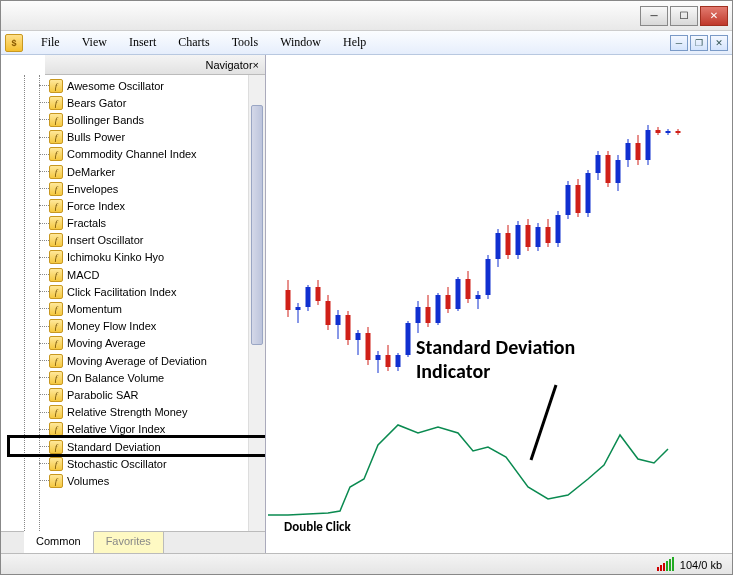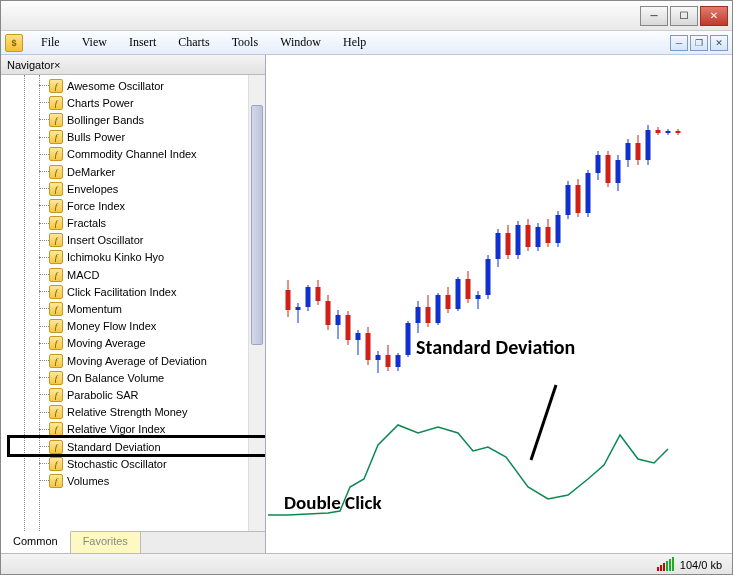--- a/index.html
+++ b/index.html
@@ -11,36 +11,36 @@
 
 .menubar { height: 24px; background: linear-gradient(#fbfdff,#e6eefc); display: flex; align-items: center; padding-left: 4px; gap: 2px; border-bottom: 1px solid #b8c8e0; font-size: 12px; }
 .app-icon { width: 18px; height: 18px; background: linear-gradient(#ffe08a,#f5c030); border: 1px solid #c89820; border-radius: 2px; margin-right: 6px; display: inline-flex; align-items: center; justify-content: center; font-size: 9px; color: #8a5a00; font-weight: bold; }
 .menu-item { padding: 2px 10px; cursor: default; font-family: Liberation Serif, serif; }
 .mdi-btns { margin-left: auto; display: flex; gap: 2px; padding-right: 4px; }
 .mdi-btn { width: 18px; height: 16px; border: 1px solid #7a9ac7; background: linear-gradient(#f4f8ff,#d4e4fc); font-size: 9px; display: flex; align-items: center; justify-content: center; color: #355; }
 
 .workspace { display: flex; height: 498px; }
 
 .navigator { width: 265px; border-right: 1px solid #aab; display: flex; flex-direction: column; background: #fff; }
-.nav-header { height: 20px; background: linear-gradient(#f4f4f4,#e2e2e2); border-bottom: 1px solid #bbb; font-size: 11px; padding: 2px 6px; display: flex; justify-content: flex-start; align-items: center; }
+.nav-header { height: 20px; background: linear-gradient(#f4f4f4,#e2e2e2); border-bottom: 1px solid #bbb; font-size: 11px; padding: 2px 6px; display: flex; justify-content: flex-end; align-items: center; margin-left: 44px; }
 .nav-close { font-size: 11px; cursor: default; font-family: Arial; }
 .nav-tree { flex: 1; overflow: hidden; position: relative; }
 .tree-rail { position: absolute; left: 23px; top: 0; bottom: 0; width: 0; border-left: 1px dotted #888; }
 .tree-rail2 { position: absolute; left: 38px; top: 0; bottom: 0; width: 0; border-left: 1px dotted #888; }
 .nav-items { font-size: 11px; padding-top: 2px; }
 .nav-item { display: flex; align-items: center; height: 17.2px; padding-left: 48px; position: relative; white-space: nowrap; overflow: hidden; }
 .nav-item .tick { position: absolute; left: 38px; top: 8px; width: 10px; border-top: 1px dotted #888; }
 .ind-icon { width: 14px; height: 14px; background: linear-gradient(#ffe89a,#f5c840); border: 1px solid #c89820; border-radius: 2px; margin-right: 4px; display: flex; align-items: center; justify-content: center; font-size: 9px; font-style: italic; color: #6a4800; font-family: Georgia, serif; flex-shrink: 0; }
 .highlight-box { position: absolute; border: 3px solid #000; left: 6px; width: 290px; height: 22px; pointer-events: none; z-index: 10; }
 .nav-scrollbar { position: absolute; right: 0; top: 0; bottom: 0; width: 17px; background: #f0f0f0; border-left: 1px solid #ddd; }
 .scroll-thumb { position: absolute; left: 2px; right: 2px; top: 30px; height: 240px; background: linear-gradient(90deg,#d4d8e8,#bcc4dc); border: 1px solid #9aa6c4; border-radius: 2px; }
 
 .nav-tabs { height: 22px; display: flex; border-top: 1px solid #bbb; font-size: 11px; background: #ececec; }
 .nav-tab { padding: 3px 12px; border-right: 1px solid #bbb; background: #fef9c3; color: #888; }
-.nav-tab.active { background: #fff; color: #000; border-top: 1px solid #fff; margin-top: -1px; }
+.nav-tab.active { background: #fff; color: #000; border-top: 1px solid #fff; margin-top: -1px; margin-left: 23px; }
 
 .chart-area { flex: 1; background: #fff; position: relative; overflow: hidden; }
 
 .statusbar { height: 22px; border-top: 1px solid #bbb; background: linear-gradient(#f4f4f4,#e4e4e4); font-size: 11px; display: flex; align-items: center; }
 .status-spacer { flex: 1; }
 .conn-bars { display: flex; gap: 1px; align-items: flex-end; margin-right: 6px; padding-bottom: 2px; }
 .conn-bars span { width: 2px; }
 .status-text { padding-right: 10px; }
 .ann { position: absolute; font-family: Calibri, Arial; font-weight: bold; font-size: 20px; color: #000; }
 </style>
@@ -81,21 +81,21 @@
       <div class="tree-rail2"></div>
       <div class="nav-items" id="nav-items">
           <div class="nav-item">
             <span class="tick"></span>
             <span class="ind-icon">f</span>
             <span>Awesome Oscillator</span>
           </div>
           <div class="nav-item">
             <span class="tick"></span>
             <span class="ind-icon">f</span>
-            <span>Charts Power</span>
+            <span>Bears Gator</span>
           </div>
           <div class="nav-item">
             <span class="tick"></span>
             <span class="ind-icon">f</span>
             <span>Bollinger Bands</span>
           </div>
           <div class="nav-item">
             <span class="tick"></span>
             <span class="ind-icon">f</span>
             <span>Bulls Power</span>
@@ -291,21 +291,22 @@
         <line x1="392" y1="72" x2="392" y2="80" stroke="#d02018" stroke-width="1"></line>
         <rect x="389.5" y="75" width="5" height="3" fill="#d02018"></rect>
         <line x1="402" y1="74" x2="402" y2="80" stroke="#1030d0" stroke-width="1"></line>
         <rect x="399.5" y="76" width="5" height="2" fill="#1030d0"></rect>
         <line x1="412" y1="74" x2="412" y2="80" stroke="#d02018" stroke-width="1"></line>
         <rect x="409.5" y="76" width="5" height="2" fill="#d02018"></rect>
         <polyline points="2,460 22,460 42,459 62,458 74,456 84,432 98,424 112,390 132,370 152,378 172,372 192,378 207,396 222,392 240,402 262,432 282,444 302,440 322,424 338,410 354,380 372,404 388,408 402,394" fill="none" stroke="#0a8a50" stroke-width="1.5"></polyline>
         <line x1="290" y1="330" x2="265" y2="405" stroke="#000" stroke-width="3"></line>
       </svg>
     <div class="ann" style="left:150px; top:280px;">Standard Deviation</div>
-    <div class="ann" style="left:18px; top:436px; font-size:19px;text-align:center;">Double Click</div>
+    <div class="ann" style="left:150px; top:304px;">Indicator</div>
+    <div class="ann" style="left:18px; top:464px; font-size:13px;text-align:center;">Double Click</div>
   </div>
 
 </div>
 
 <div class="statusbar">
   <div class="status-spacer"></div>
   <div class="conn-bars">
     <span style="height:4px;background:#c00;"></span>
     <span style="height:6px;background:#c00;"></span>
     <span style="height:8px;background:#c00;"></span>

